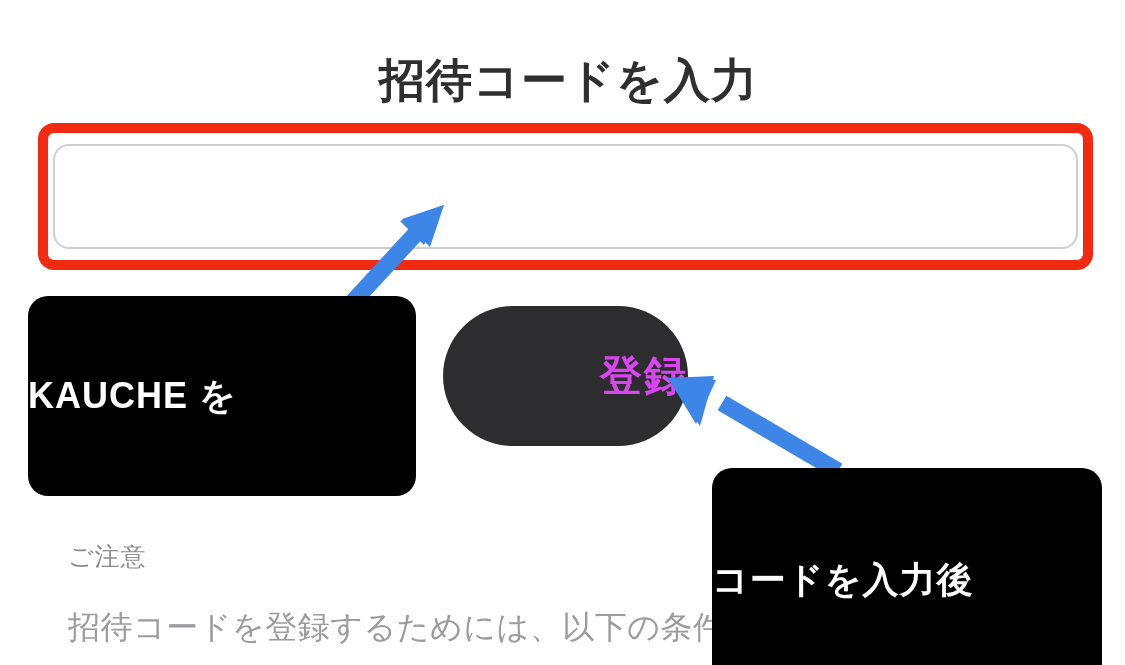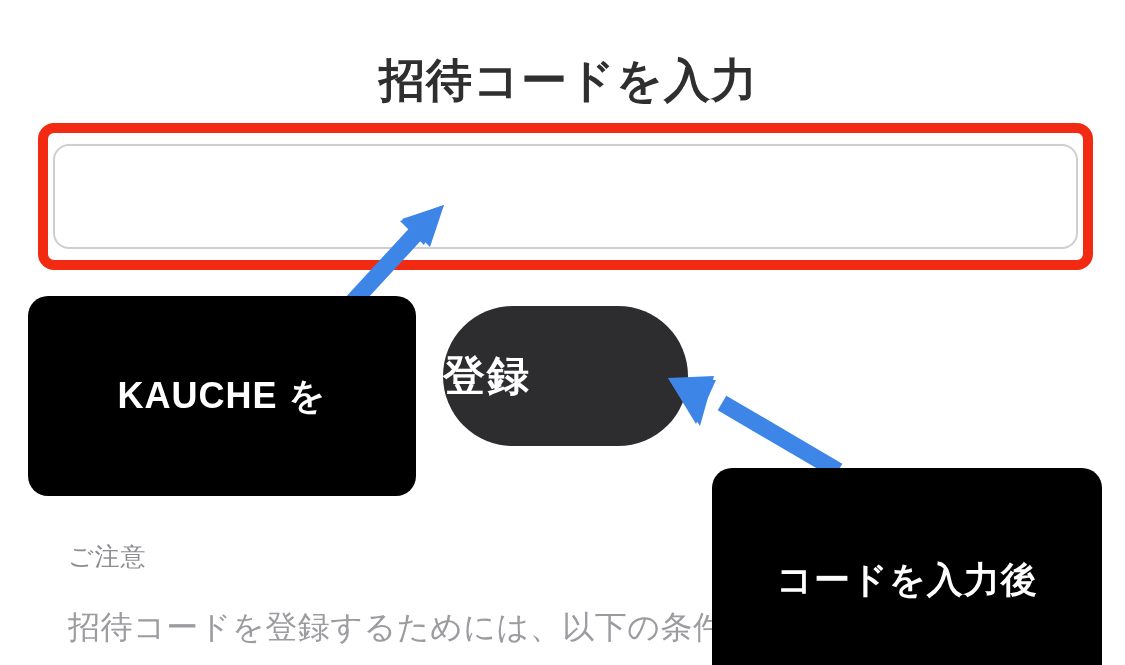--- a/index.html
+++ b/index.html
@@ -73,31 +73,31 @@
 
   
   .register-button {
     position: absolute;
     left: 443px;
     top: 306px;
     width: 245px;
     height: 140px;
     box-sizing: border-box;
     background: #2d2d2f;
-    color: #ffffff;
+    color: #d946ef;
     border: none;
     border-radius: 70px;
     font-family: "Liberation Sans", "DejaVu Sans", sans-serif;
     font-size: 42px;
     font-weight: 700;
     letter-spacing: 2px;
     cursor: pointer;
     padding: 0;
     line-height: 140px;
-    text-align: left;
+    text-align: right;
   }
 
   
   .notice-heading {
     position: absolute;
     left: 68px;
     top: 540px;
     font-size: 25px;
     font-weight: 400;
     color: #8c8c90;
@@ -128,21 +128,21 @@
   }
 
   
   .callout {
     position: absolute;
     background: #000000;
     color: #ffffff;
     border-radius: 20px;
     display: flex;
     flex-direction: column;
-    align-items: center;
+    align-items: flex-start;
     justify-content: center;
     text-align: center;
     font-weight: 700;
     letter-spacing: 1px;
   }
   .callout-left {
     left: 28px;
     top: 296px;
     width: 388px;
     height: 200px;

